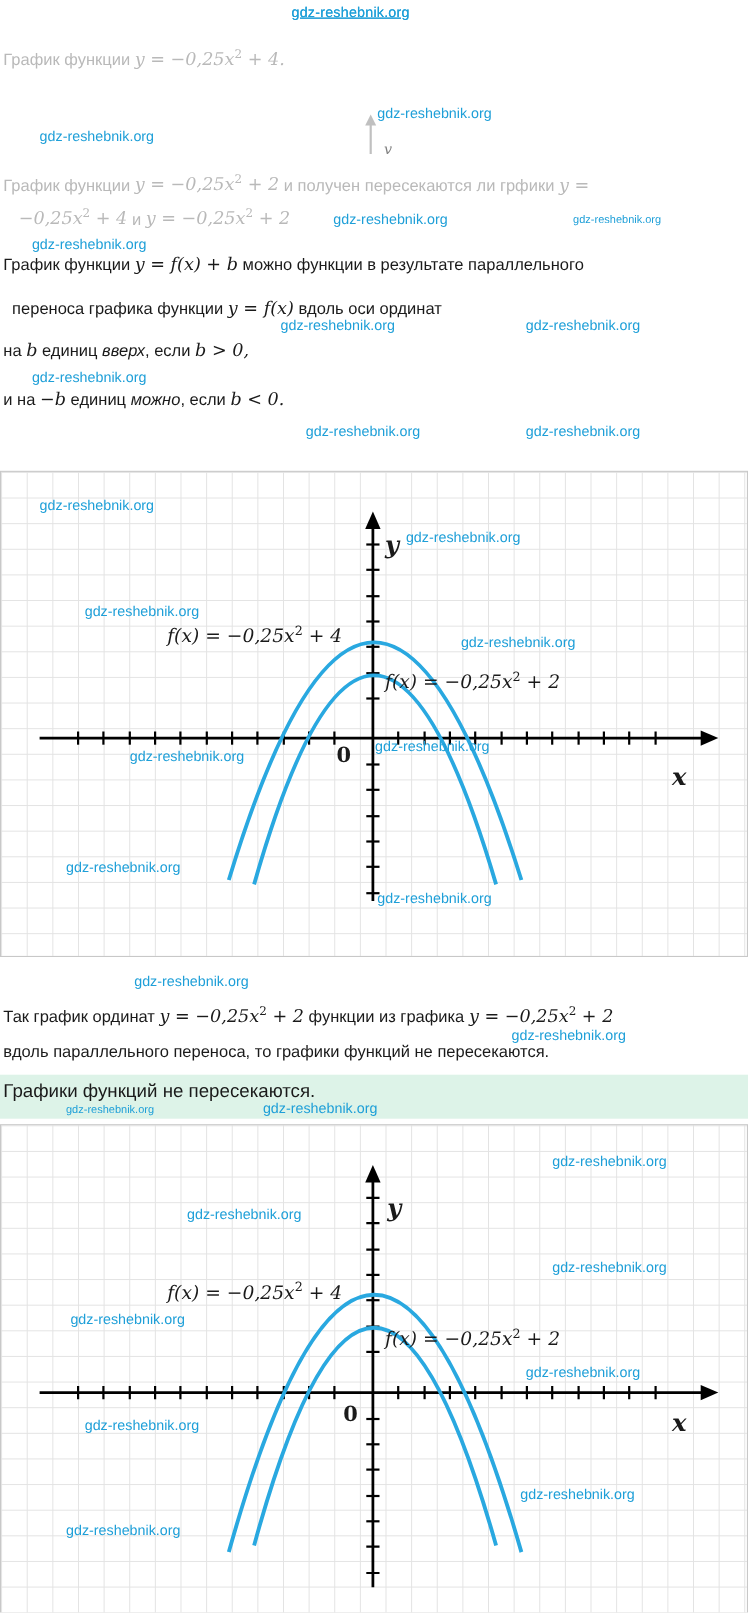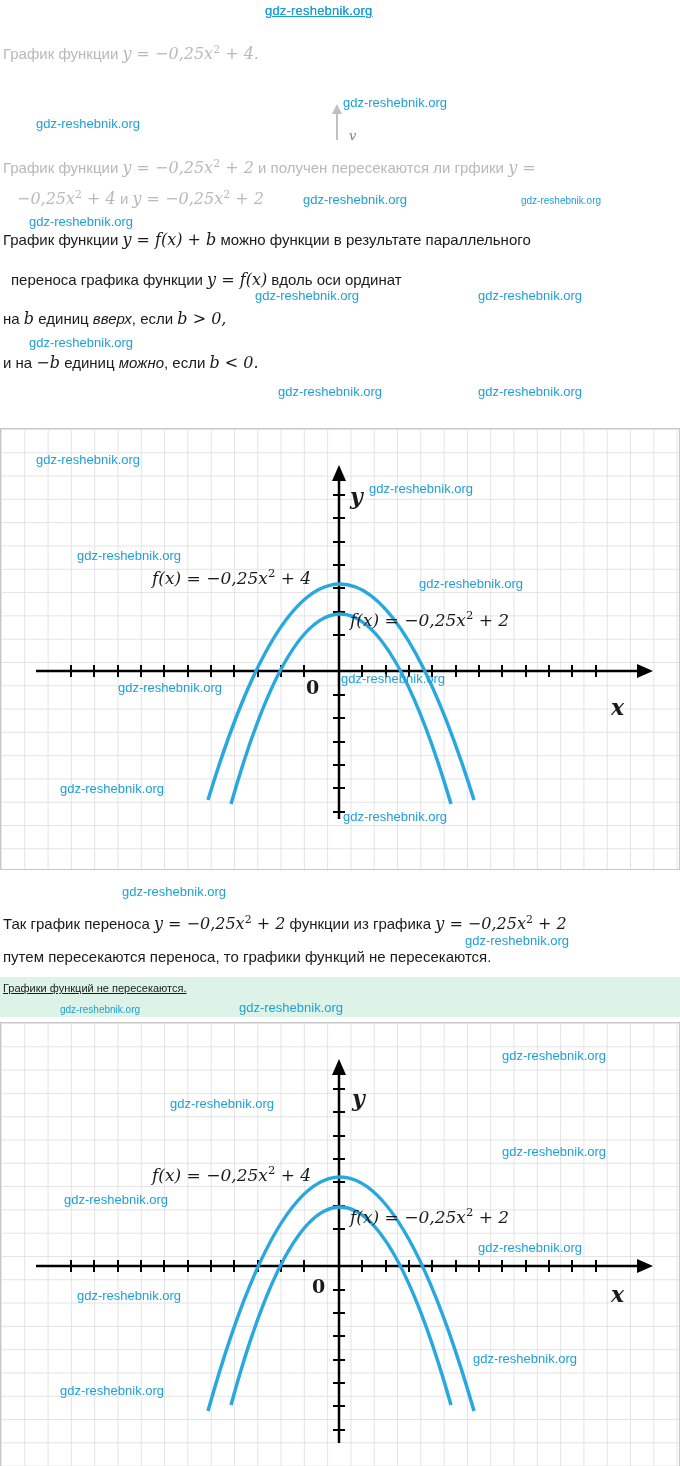--- a/index.html
+++ b/index.html
@@ -173,29 +173,29 @@
   </svg>
   <div style="position:absolute; left:349px; top:482px;"></div>
 </div>
 <div class="txt" style="left:350px; top:483px; font-family:'DejaVu Serif',serif; font-style:italic; font-size:22px; font-weight:bold;">y</div>
 <div class="txt" style="left:611px; top:694px; font-family:'DejaVu Serif',serif; font-style:italic; font-size:22px; font-weight:bold;">x</div>
 <div class="txt" style="left:306px; top:676px; font-family:'DejaVu Serif',serif; font-size:19px; font-weight:bold;">0</div>
 <div class="txt mathi" style="left:152px; top:566px; font-size:17px;">f(x) = −0,25x<sup>2</sup> + 4</div>
 <div class="txt mathi" style="left:350px; top:608px; font-size:17px;">f(x) = −0,25x<sup>2</sup> + 2</div>
 
 <div class="txt" style="left:3px; top:913px;">
-  <span>Так график переноса</span>
+  <span>Так график ординат</span>
   <span class="mathi">y = −0,25x<sup>2</sup> + 2</span>
   <span>функции из графика</span>
   <span class="mathi">y = −0,25x<sup>2</sup> + 2</span>
 </div>
-<div class="txt" style="left:3px; top:948px;">путем пересекаются переноса, то графики функций не пересекаются.</div>
+<div class="txt" style="left:3px; top:948px;">вдоль параллельного переноса, то графики функций не пересекаются.</div>
 
 <div class="answer-band" style="top:977px; height:40px;"></div>
-<div class="txt" style="left:3px; top:982px; font-size:11px;text-decoration:underline;">Графики функций не пересекаются.</div>
+<div class="txt" style="left:3px; top:982px; font-size:17px;">Графики функций не пересекаются.</div>
 
 <div class="grid-box" style="left:0px; top:1022px; width:678px; height:443px;">
   <svg width="678" height="443">
 
     <line x1="35" y1="243" x2="640" y2="243" stroke="#000" stroke-width="2.5"></line>
     <polygon points="652,243 636,236 636,250" fill="#000"></polygon>
 
     <line x1="338" y1="420" x2="338" y2="48" stroke="#000" stroke-width="2.5"></line>
     <polygon points="338,36 331,52 345,52" fill="#000"></polygon>
 

